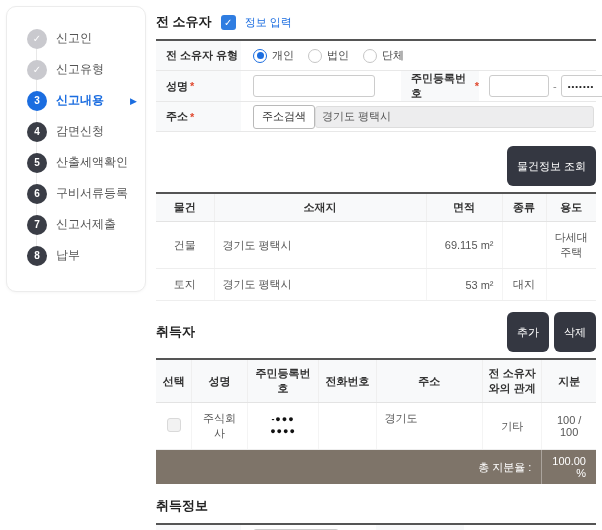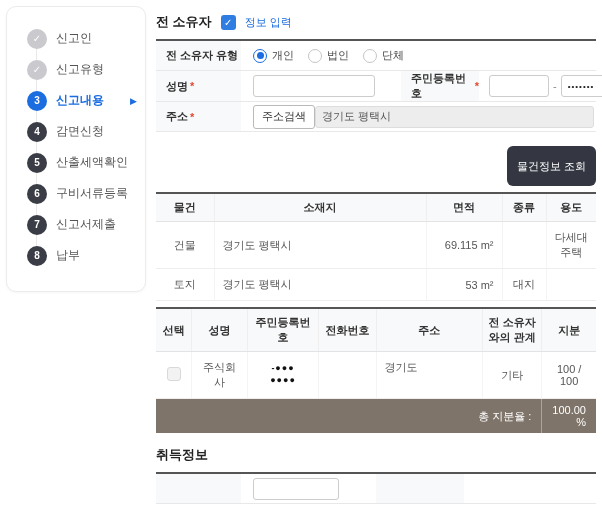--- a/index.html
+++ b/index.html
@@ -216,20 +216,28 @@
       <tr>
         <td>토지</td>
         <td class="al">경기도 평택시</td>
         <td class="ar">53 m²</td>
         <td>대지</td>
         <td></td>
       </tr>
     </tbody>
       </table>
 
+    <div class="title-btn-row" style="margin-top:11px;">
+      <span class="sec-title">취득자</span>
+      <span class="spacer"></span>
+      <span class="gap6">
+        <button class="btn-dark">추가</button>
+        <button class="btn-dark">삭제</button>
+      </span>
+    </div>
     <table class="dtable">
       <colgroup>
           <col style="width:36px">
           <col style="width:56px">
           <col style="width:72px">
           <col style="width:58px">
           <col style="width:108px">
           <col style="width:60px">
           <col>
         </colgroup>

